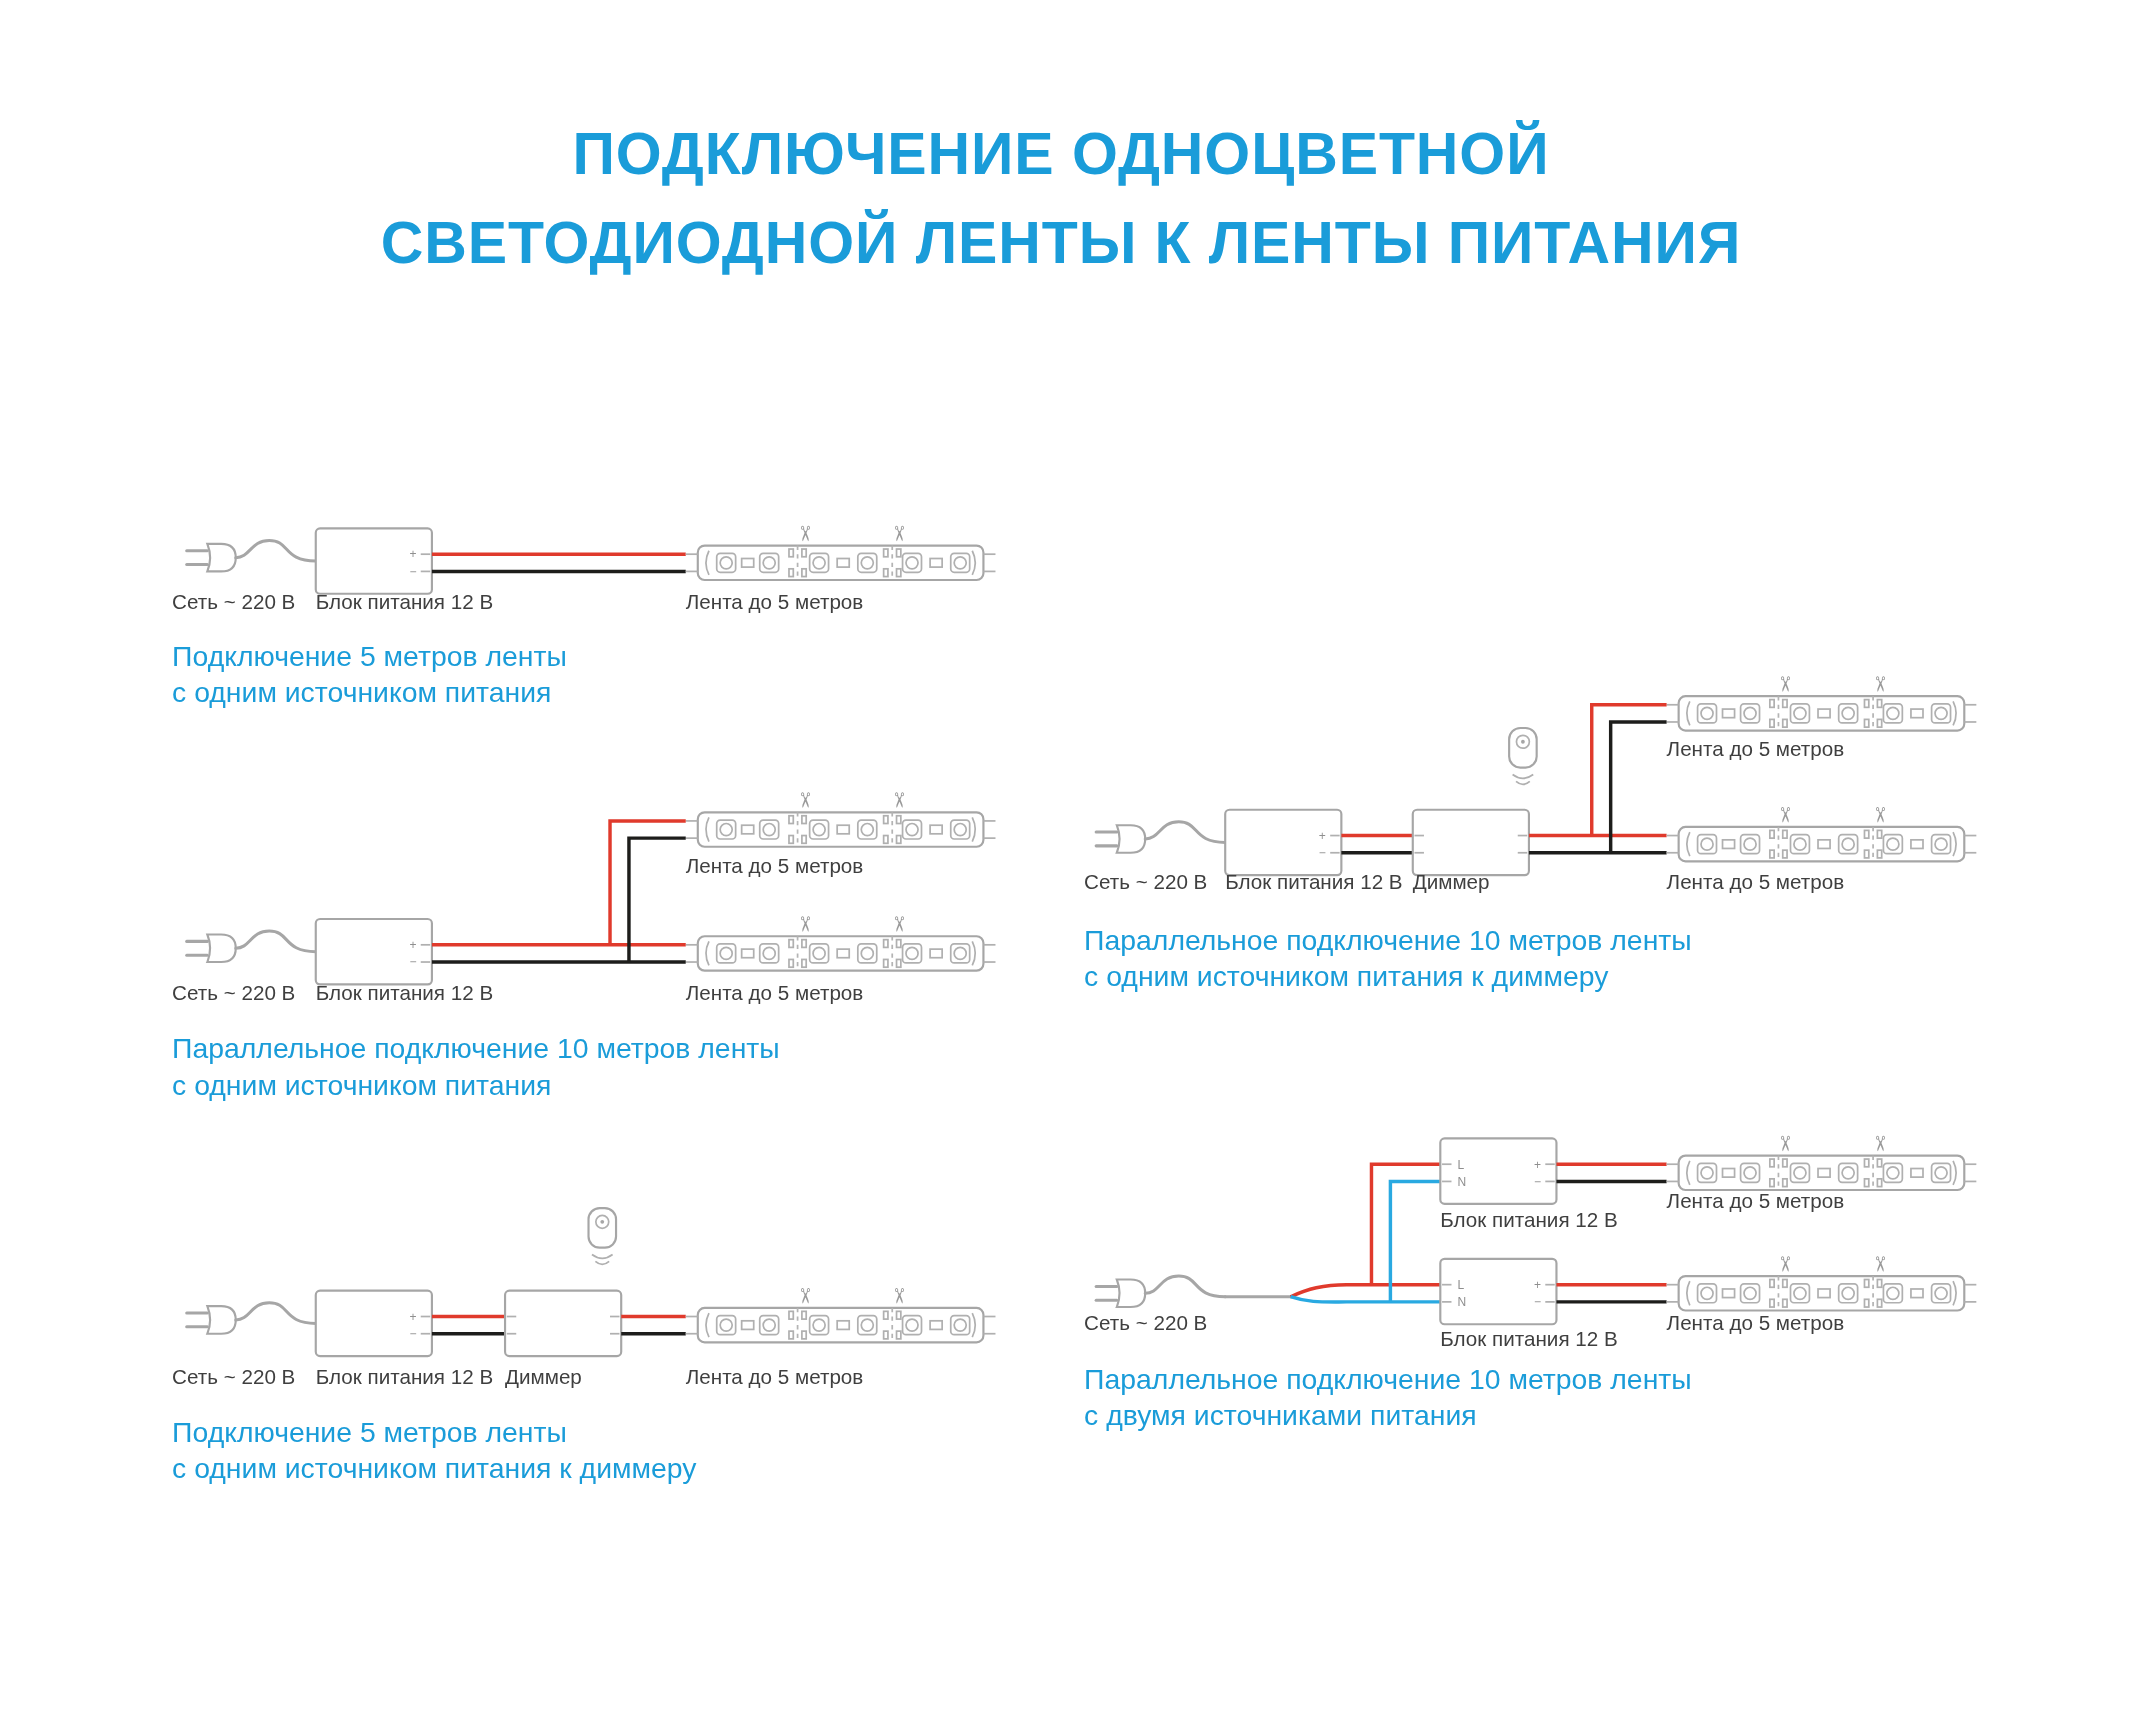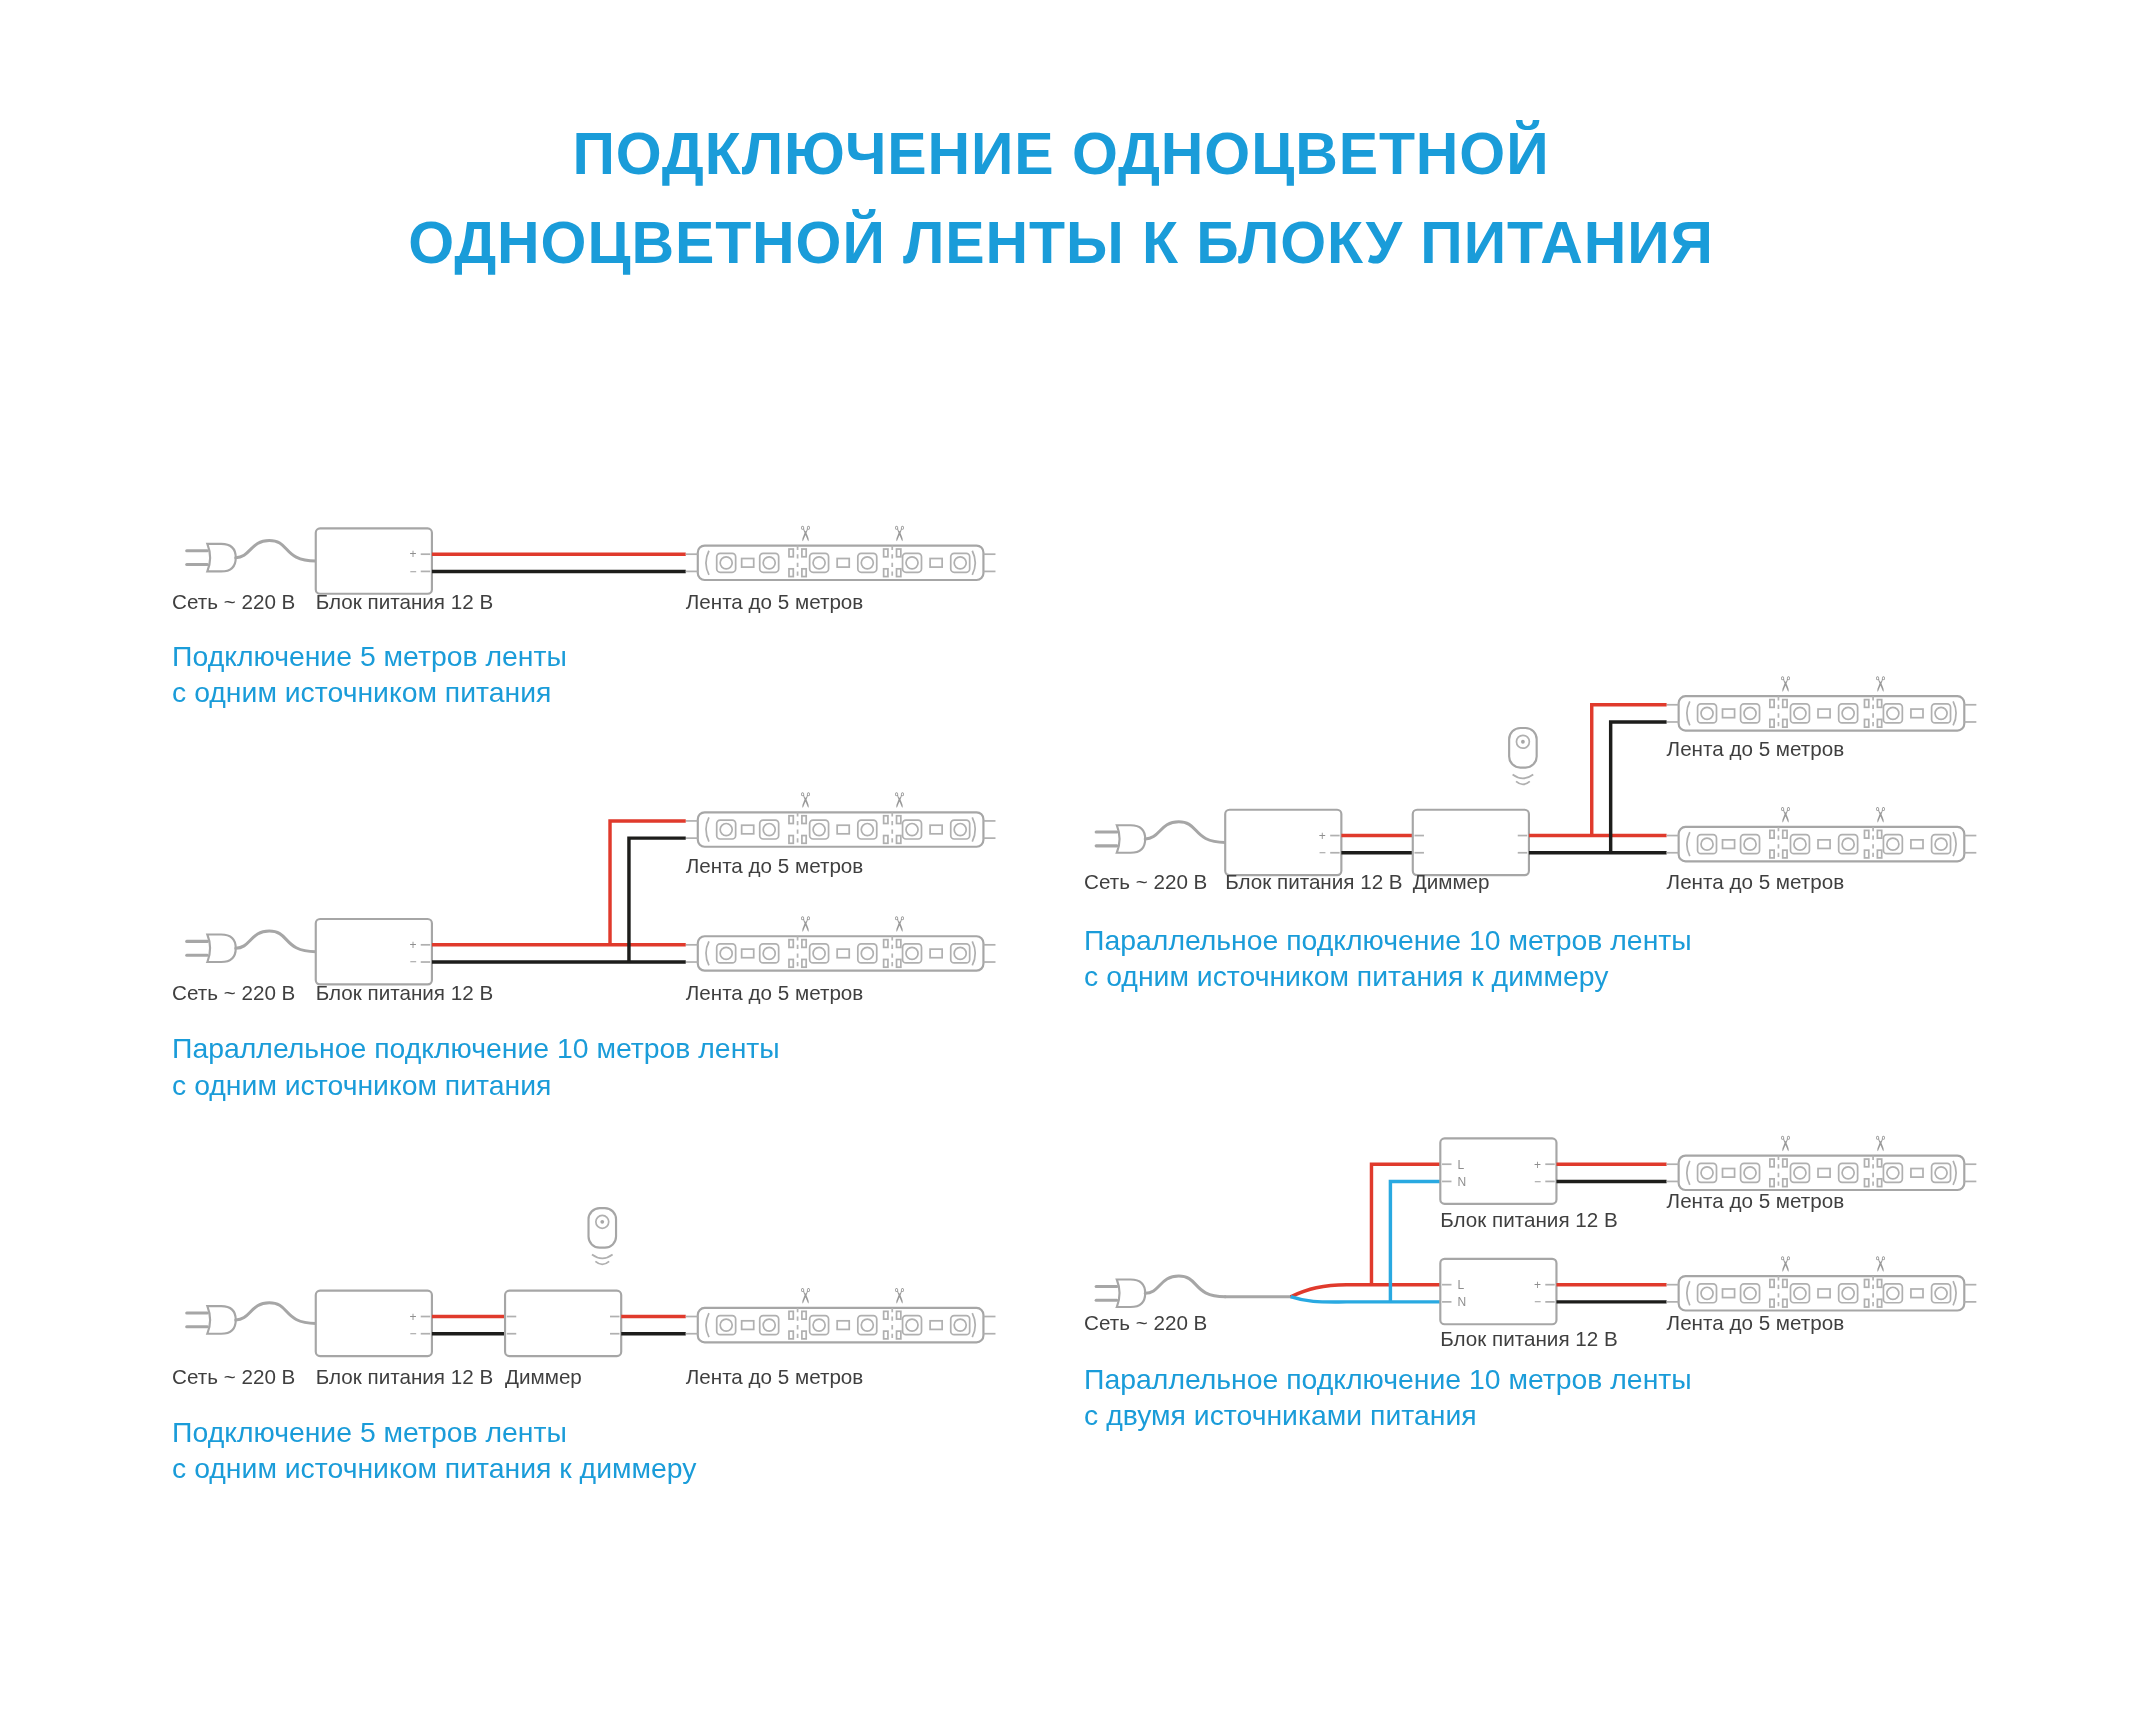--- a/index.html
+++ b/index.html
@@ -26,21 +26,21 @@
   .tiny       { font-size:14px; fill:#8f8f8f; }
   .scissors   { font-size:24px; fill:#9a9a9a; }
 </style>
 </head>
 <body>
 
 <div class="canvas">
 
   <div class="title">
     <div>ПОДКЛЮЧЕНИЕ ОДНОЦВЕТНОЙ</div>
-    <div>ОДНОЦВЕТНОЙ ЛЕНТЫ К БЛОКУ ПИТАНИЯ</div>
+    <div>СВЕТОДИОДНОЙ ЛЕНТЫ К ЛЕНТЫ ПИТАНИЯ</div>
   </div>
 
   <svg class="scene" width="2151" height="1721" viewBox="0 0 2500 2000">
 
     <defs>
 
       <g id="plug-sym">
         <line x1="0" y1="16" x2="24" y2="16" class="cable"></line>
         <line x1="0" y1="32" x2="24" y2="32" class="cable"></line>
         <path d="M24,8 L40,8 C52,8 57,14 57,24 C57,34 52,40 40,40 L24,40 C28,30 28,18 24,8 Z" class="outline"></path>

